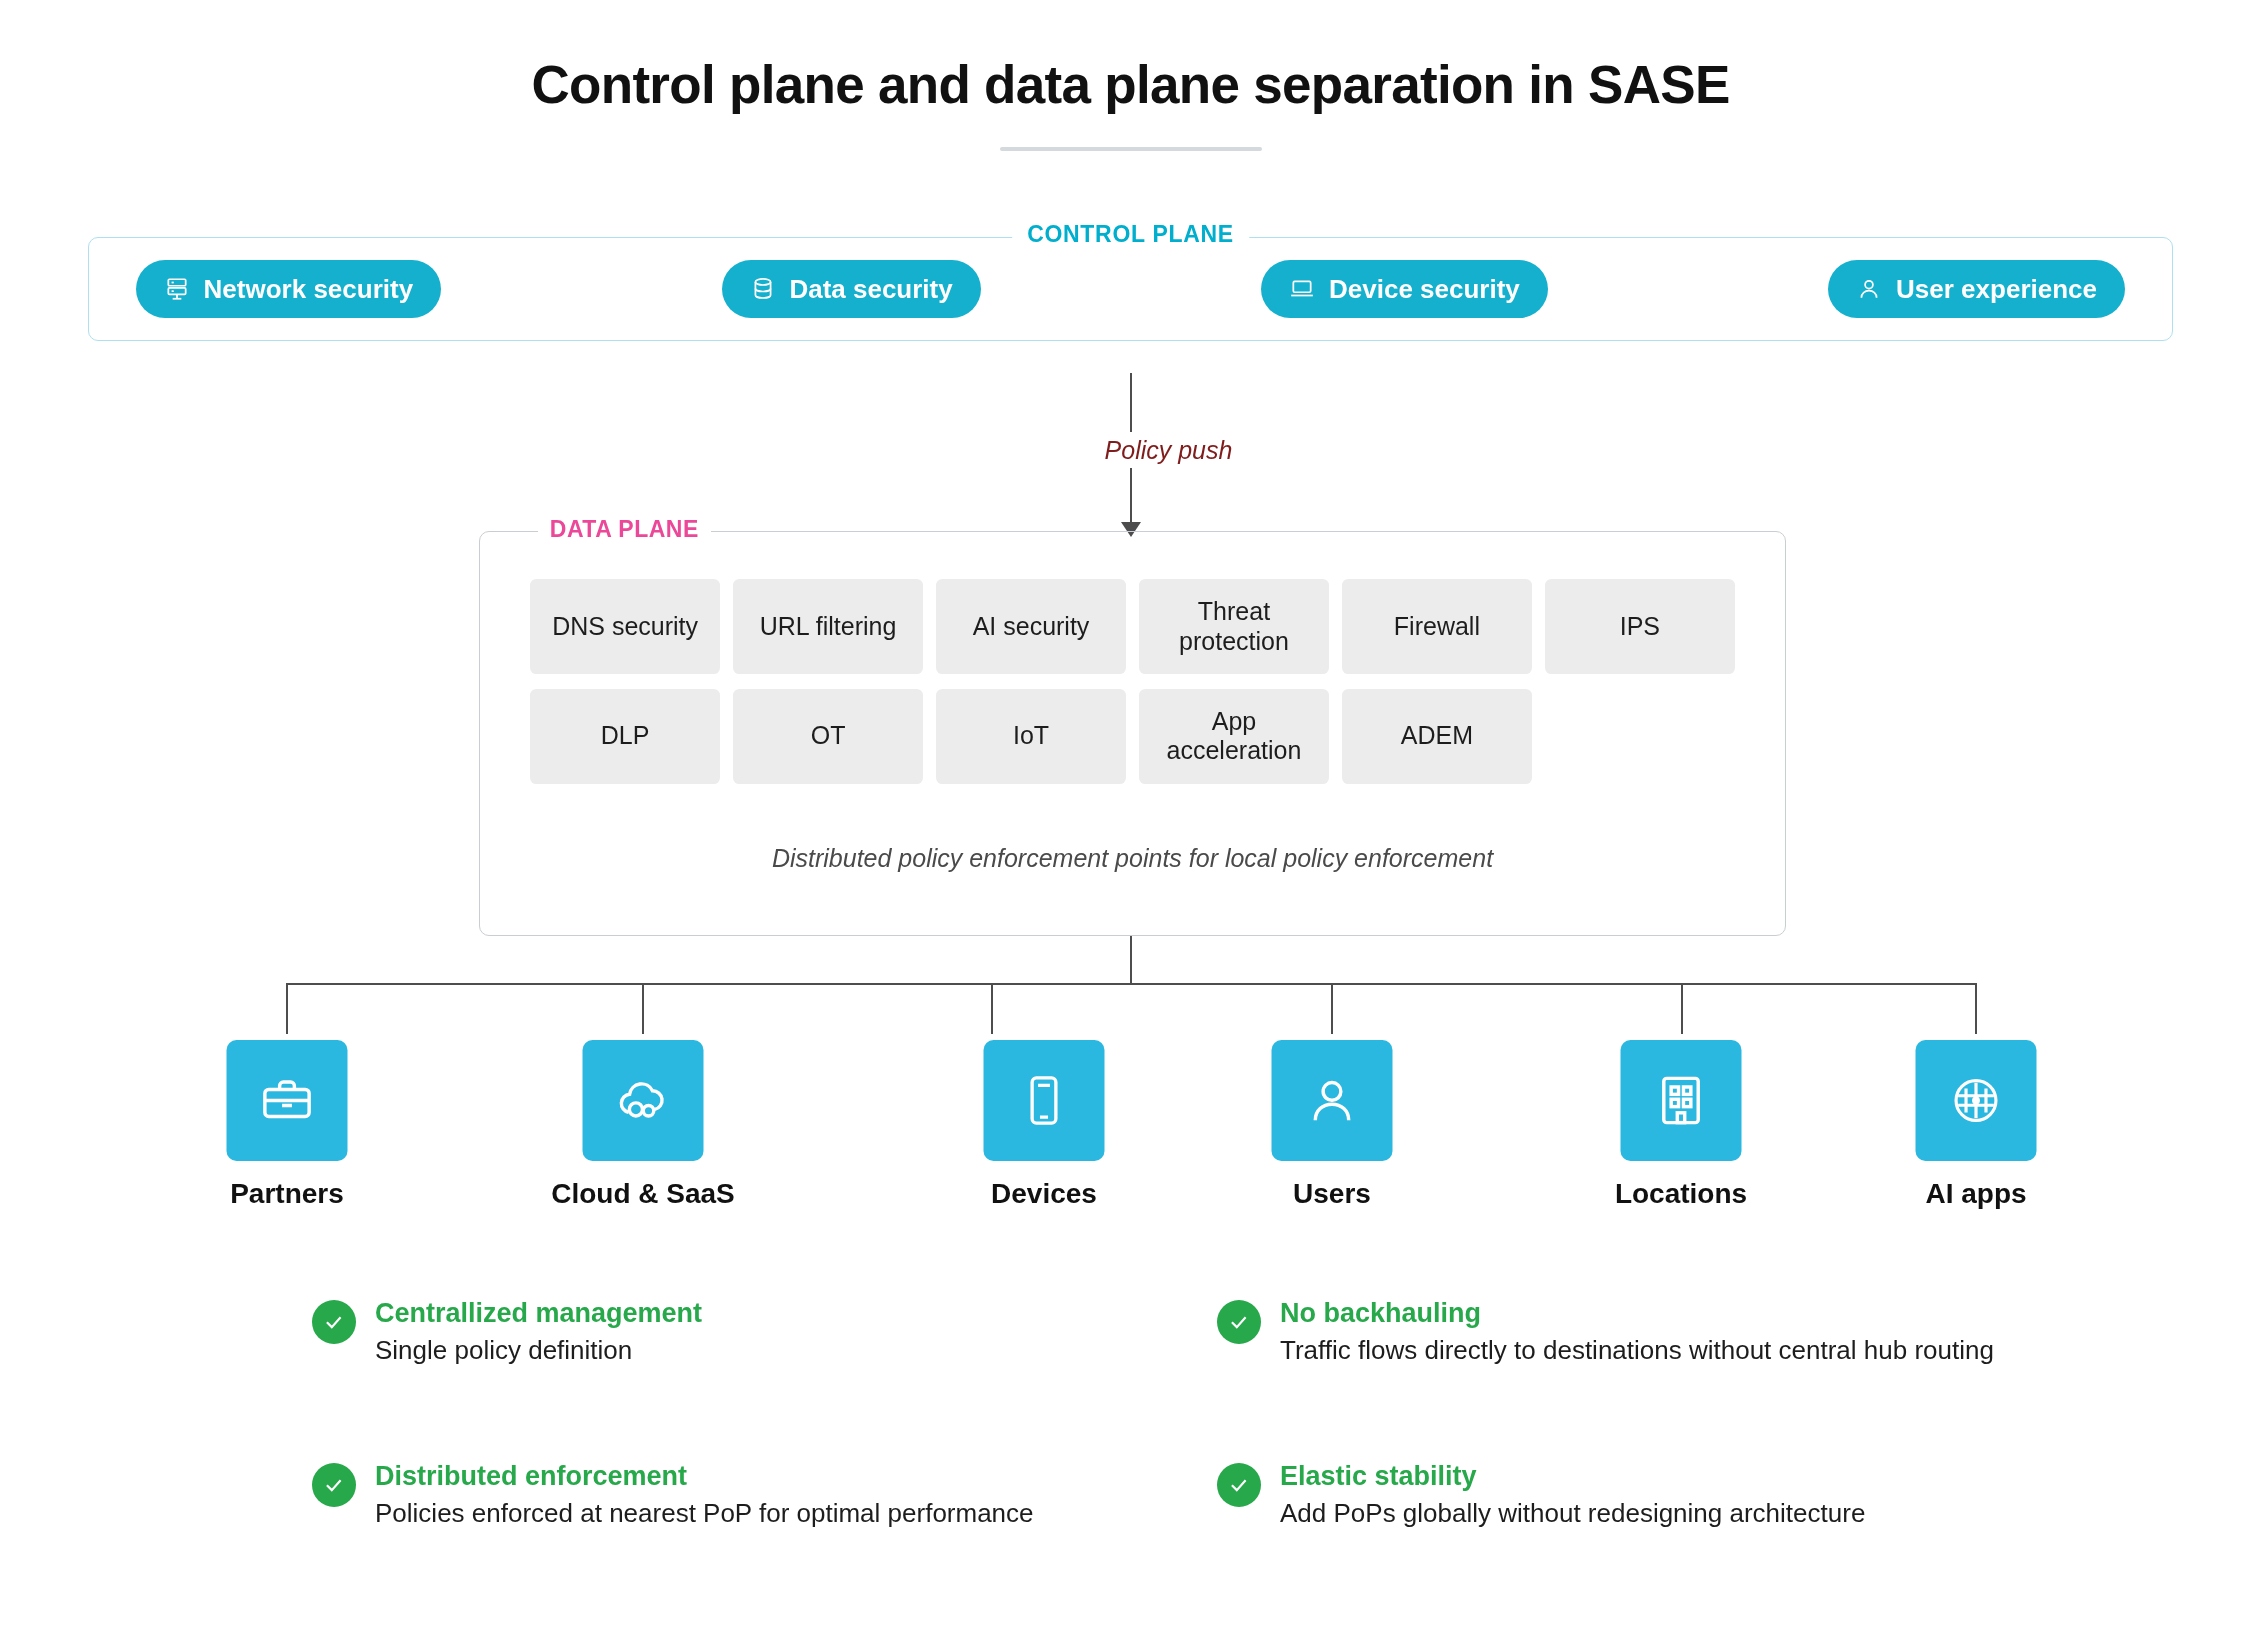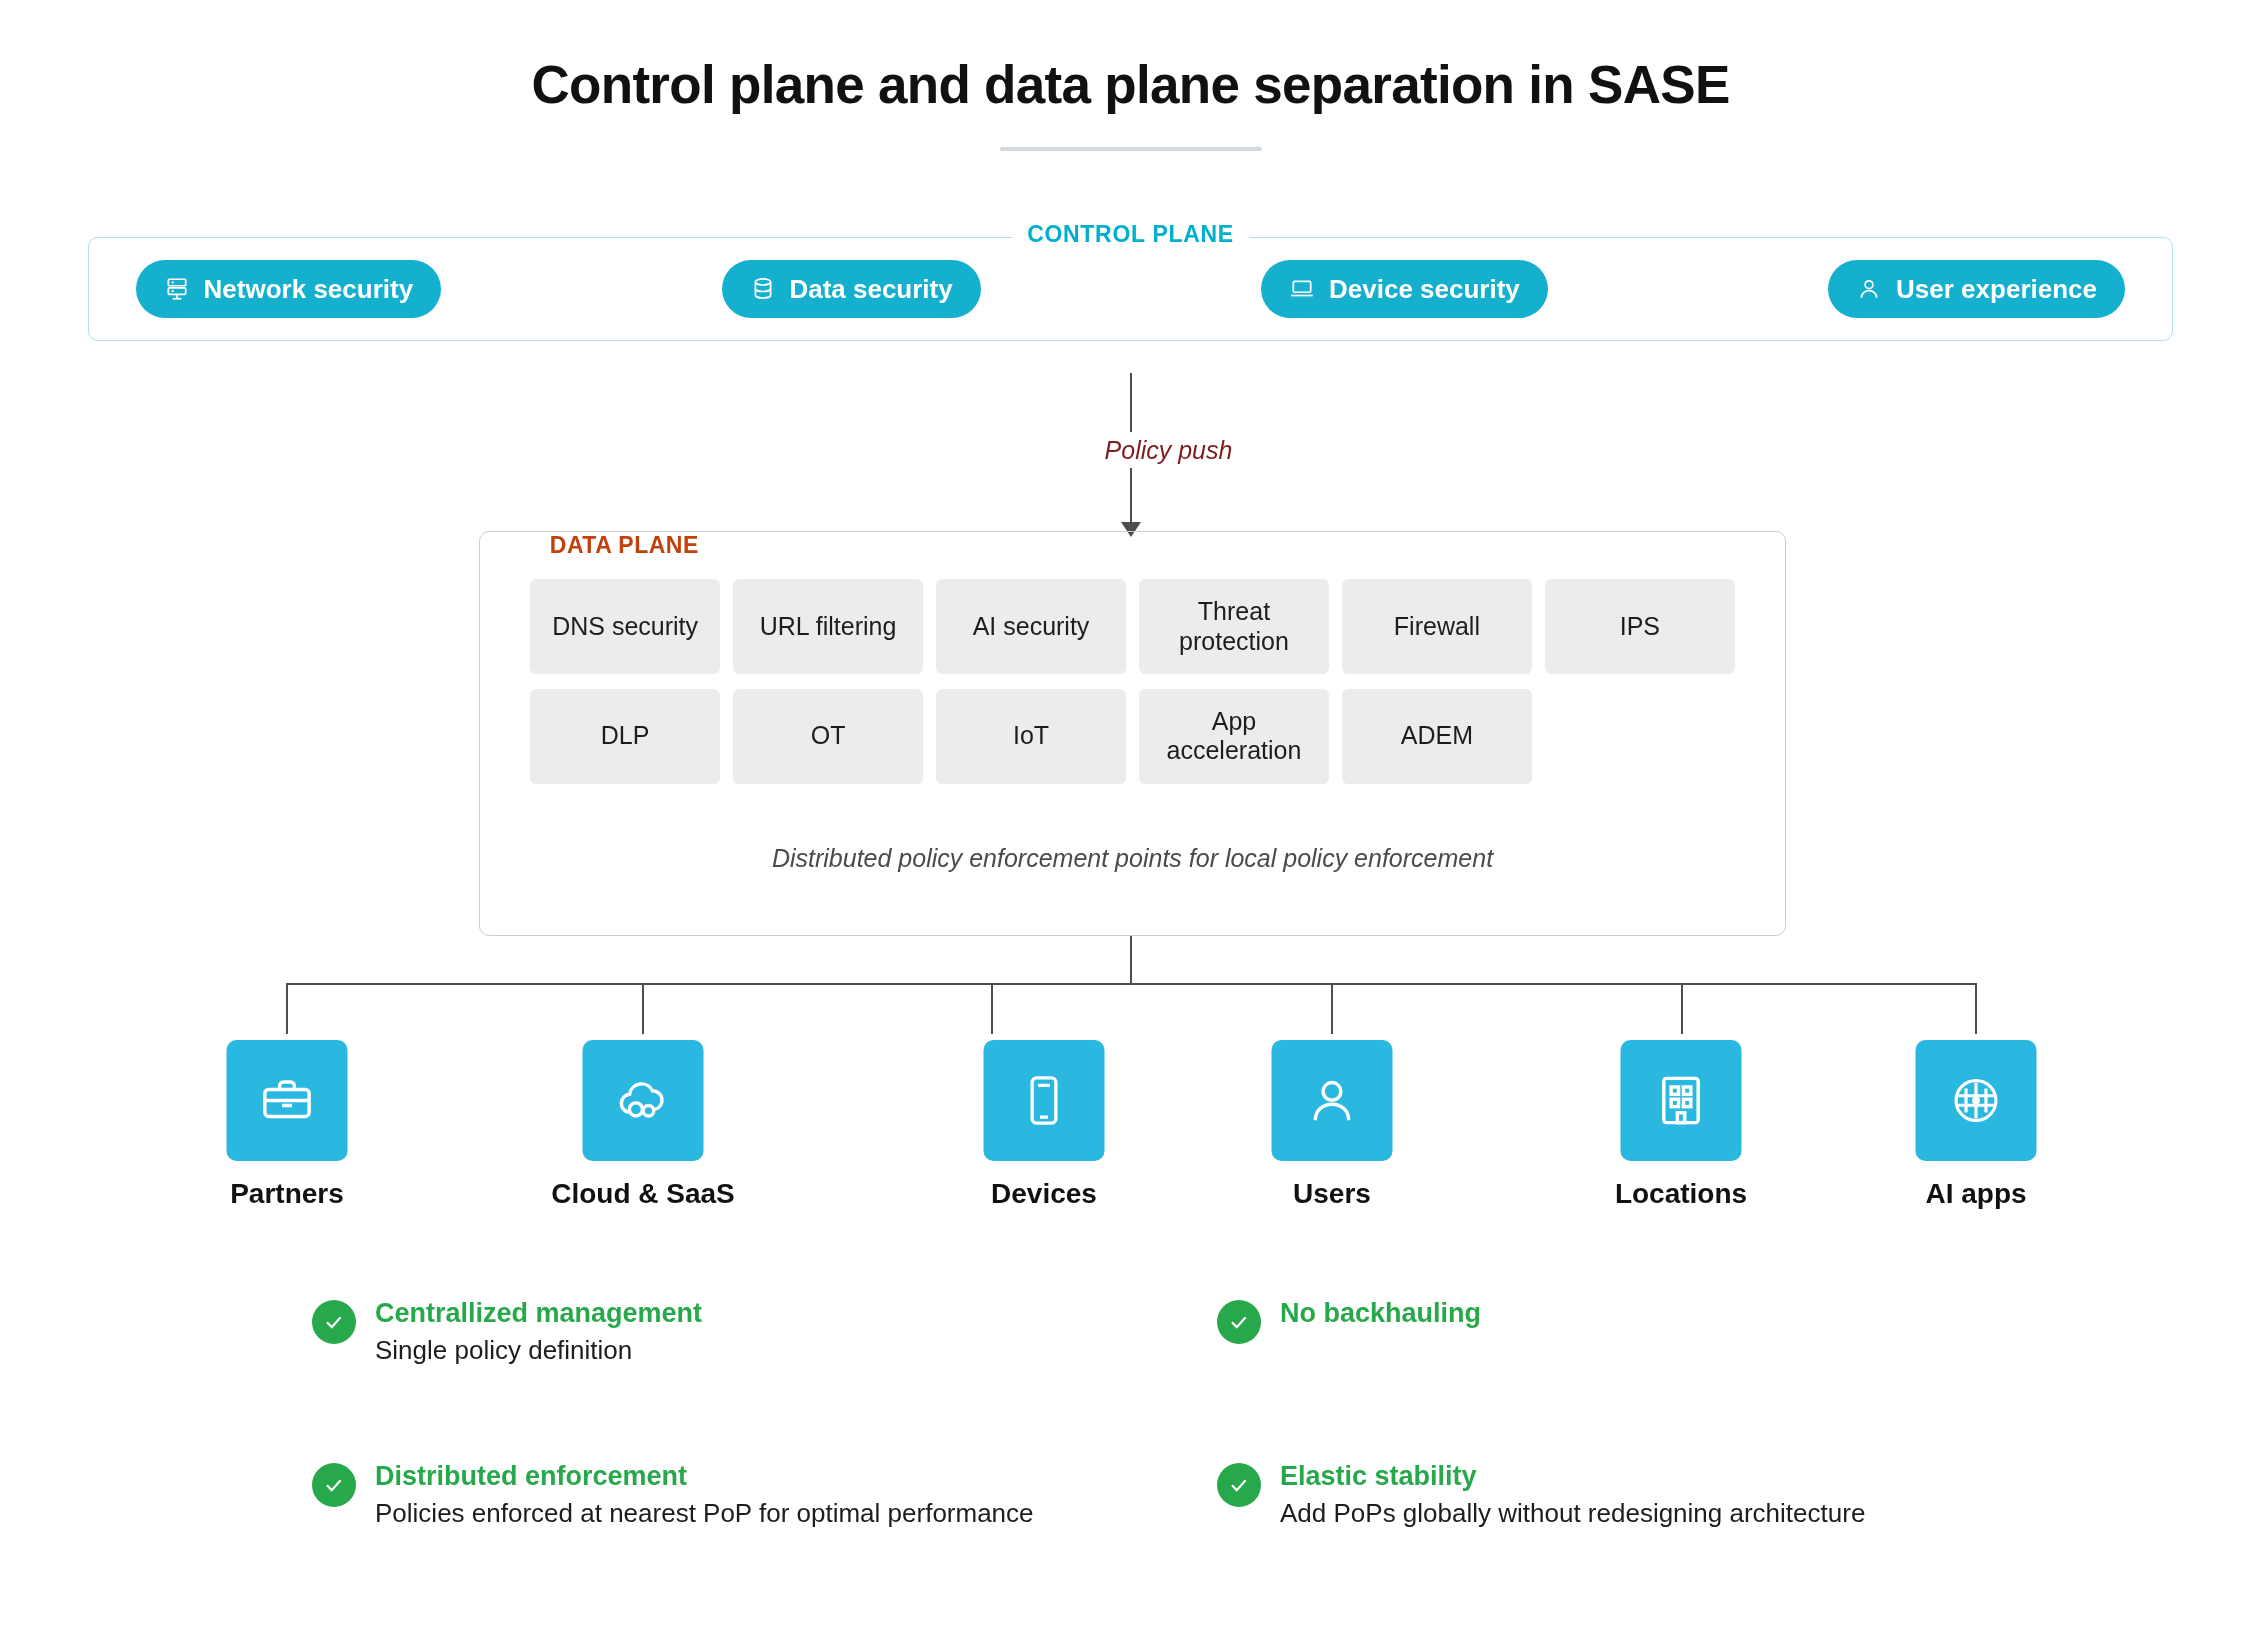--- a/index.html
+++ b/index.html
@@ -126,25 +126,24 @@
     border: 1.8px solid #c9ced2;
     border-radius: 10px;
     box-sizing: border-box;
   }
   .data-plane-label {
     position: absolute;
     left: 58px;
     top: -16.3px;
     background: #ffffff;
     padding: 0 11.8px;
-    color: #c2410c;
+    color: #ec4899;
     font-size: 23px;
     font-weight: 700;
     letter-spacing: 0.5px;
-    margin-top: 16px;
   }
   .chip-grid {
     position: absolute;
     left: 50px;
     top: 47px;
     width: 1205px;
     display: grid;
     grid-template-columns: repeat(6, 1fr);
     gap: 14.5px 12.7px;
   }
@@ -456,20 +455,21 @@
     </div>
 
     <div class="benefit" style="left:1217px; top:0;">
       <div class="check">
         <svg width="23.5" height="23.5" viewBox="0 0 24 24" fill="none" stroke="#ffffff" stroke-width="2.2">
           <polyline points="5,12.5 10,17.5 19,7.5"></polyline>
         </svg>
       </div>
       <div>
         <div class="benefit-title">No backhauling</div>
+        <div class="benefit-desc">Traffic flows directly to destinations without central hub routing</div>
       </div>
     </div>
 
     <div class="benefit" style="left:312px; top:163px;">
       <div class="check">
         <svg width="23.5" height="23.5" viewBox="0 0 24 24" fill="none" stroke="#ffffff" stroke-width="2.2">
           <polyline points="5,12.5 10,17.5 19,7.5"></polyline>
         </svg>
       </div>
       <div>

